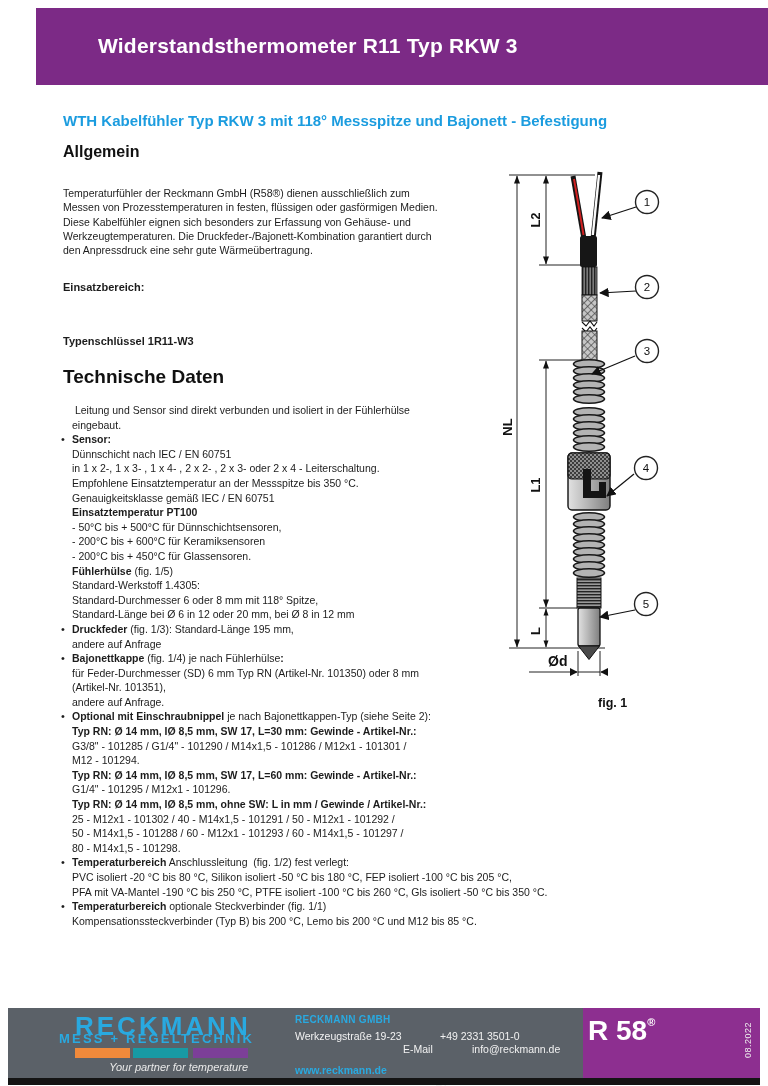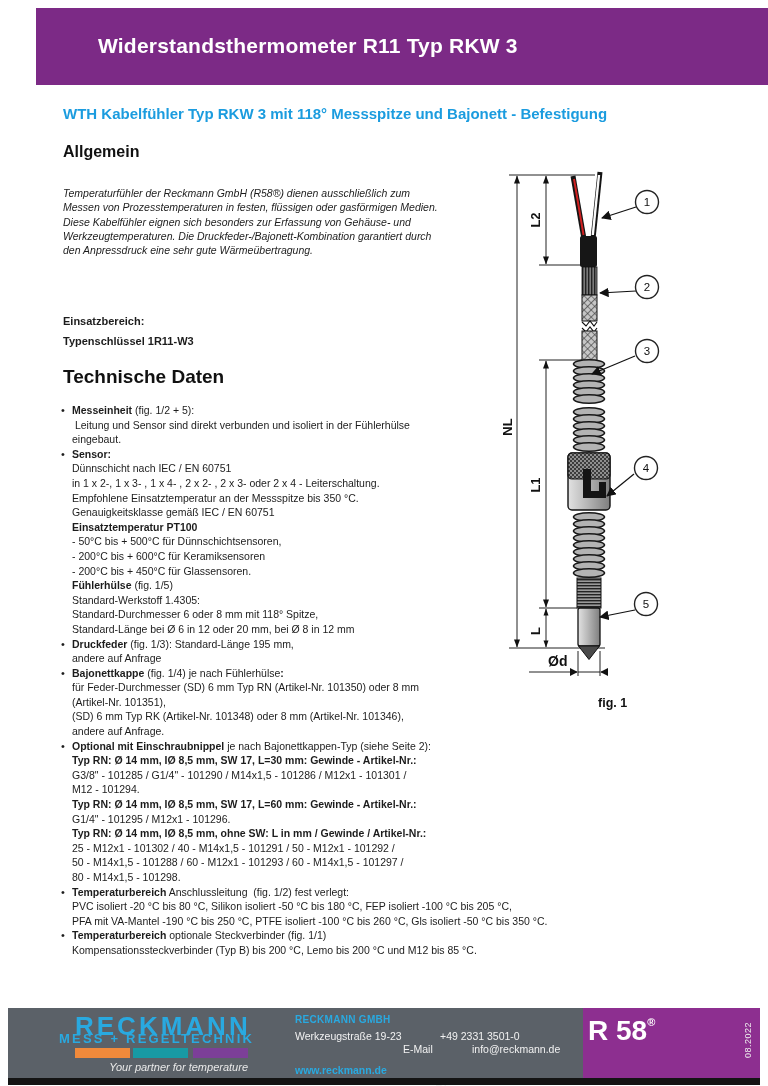--- a/index.html
+++ b/index.html
@@ -1,27 +1,27 @@
 <!DOCTYPE html>
 <html style="--header-bg: #7c2a86; --accent-blue: #1b9cdf; --logo-blue: #29a9e0; --footer-gray: #5b6168; --footer-purple: #8d2f90; --logo-orange: #f18a3b; --logo-teal: #189aa4; --logo-purple: #7c3f98;"><head>
 <meta charset="utf-8">
 <style>
   html,body{margin:0;padding:0;background:#fff;}
   .page{position:relative;width:768px;height:1086px;background:#fff;overflow:hidden;
         font-family:"Liberation Sans",sans-serif;color:#1c1c1c;}
   
   .h-band{position:absolute;left:8px;top:8px;width:752px;height:77px;background:var(--header-bg);margin-left:28px;}
   .h-title{position:absolute;left:62px;top:26px;color:#fff;font-size:21px;font-weight:bold;letter-spacing:.2px;white-space:pre;}
-  .subtitle{position:absolute;left:63px;top:105px;font-size:15px;font-weight:bold;color:var(--accent-blue);white-space:pre;}
+  .subtitle{position:absolute;left:63px;top:112px;font-size:15px;font-weight:bold;color:var(--accent-blue);white-space:pre;}
   .sec-h{position:absolute;left:63px;font-size:16px;font-weight:bold;color:#111;white-space:pre;}
   
   .pblock{position:absolute;left:63px;top:186px;font-size:10.5px;line-height:14.3px;}
-  .pline{white-space:pre;font-style:italic;}
+  .pline{white-space:pre;}
   .eblock{position:absolute;left:63px;top:280px;font-size:10.5px;line-height:14.3px;}
-  .elabel{font-weight:bold;font-size:11px;white-space:pre;margin-top:34px;}
+  .elabel{font-weight:bold;font-size:11px;white-space:pre;}
   .typ{position:absolute;left:63px;top:335px;font-size:11px;font-weight:bold;white-space:pre;}
   .tech-h{position:absolute;left:63px;top:366px;font-size:19px;font-weight:bold;color:#111;white-space:pre;}
   .bullets{position:absolute;left:54px;top:403px;font-size:10.5px;line-height:14.6px;}
   .tline{position:relative;padding-left:18px;white-space:pre;}
   .tline.has-bullet::before{content:"\2022";position:absolute;left:7px;top:0;font-size:11px;}
   .b{font-weight:bold;}
   
   .drawing{position:absolute;left:495px;top:165px;width:215px;height:550px;}
   .drawing svg text{font-family:"Liberation Sans",sans-serif;fill:#111;}
   
@@ -71,42 +71,40 @@
 
   <div class="eblock">
     <div class="elabel">Einsatzbereich:</div>
   </div>
 
   <div class="typ">Typenschlüssel 1R11-W3</div>
 
   <div class="tech-h">Technische Daten</div>
 
   <div class="bullets">
-      <div class="tline has-bullet"><span class="b">Messeinheit</span><span> (fig. 1/2 + 5):</span></div>
       <div class="tline"><span> Leitung und Sensor sind direkt verbunden und isoliert in der Fühlerhülse</span></div>
       <div class="tline"><span>eingebaut.</span></div>
       <div class="tline has-bullet"><span class="b">Sensor:</span></div>
       <div class="tline"><span>Dünnschicht nach IEC / EN 60751</span></div>
       <div class="tline"><span>in 1 x 2-, 1 x 3- , 1 x 4- , 2 x 2- , 2 x 3- oder 2 x 4 - Leiterschaltung.</span></div>
       <div class="tline"><span>Empfohlene Einsatztemperatur an der Messspitze bis 350 °C.</span></div>
       <div class="tline"><span>Genauigkeitsklasse gemäß IEC / EN 60751</span></div>
       <div class="tline"><span class="b">Einsatztemperatur PT100</span></div>
       <div class="tline"><span>- 50°C bis + 500°C für Dünnschichtsensoren,</span></div>
       <div class="tline"><span>- 200°C bis + 600°C für Keramiksensoren</span></div>
       <div class="tline"><span>- 200°C bis + 450°C für Glassensoren.</span></div>
       <div class="tline"><span class="b">Fühlerhülse</span><span> (fig. 1/5)</span></div>
       <div class="tline"><span>Standard-Werkstoff 1.4305:</span></div>
       <div class="tline"><span>Standard-Durchmesser 6 oder 8 mm mit 118° Spitze,</span></div>
       <div class="tline"><span>Standard-Länge bei Ø 6 in 12 oder 20 mm, bei Ø 8 in 12 mm</span></div>
       <div class="tline has-bullet"><span class="b">Druckfeder</span><span> (fig. 1/3): Standard-Länge 195 mm,</span></div>
       <div class="tline"><span>andere auf Anfrage</span></div>
       <div class="tline has-bullet"><span class="b">Bajonettkappe</span><span> (fig. 1/4) je nach Fühlerhülse</span><span class="b">:</span></div>
       <div class="tline"><span>für Feder-Durchmesser (SD) 6 mm Typ RN (Artikel-Nr. 101350) oder 8 mm</span></div>
       <div class="tline"><span>(Artikel-Nr. 101351),</span></div>
-      <div class="tline"><span>(SD) 6 mm Typ RK (Artikel-Nr. 101348) oder 8 mm (Artikel-Nr. 101346),</span></div>
       <div class="tline"><span>andere auf Anfrage.</span></div>
       <div class="tline has-bullet"><span class="b">Optional mit Einschraubnippel</span><span> je nach Bajonettkappen-Typ (siehe Seite 2):</span></div>
       <div class="tline"><span class="b">Typ RN: Ø 14 mm, IØ 8,5 mm, SW 17, L=30 mm: Gewinde - Artikel-Nr.:</span></div>
       <div class="tline"><span>G3/8" - 101285 / G1/4" - 101290 / M14x1,5 - 101286 / M12x1 - 101301 /</span></div>
       <div class="tline"><span>M12 - 101294.</span></div>
       <div class="tline"><span class="b">Typ RN: Ø 14 mm, IØ 8,5 mm, SW 17, L=60 mm: Gewinde - Artikel-Nr.:</span></div>
       <div class="tline"><span>G1/4" - 101295 / M12x1 - 101296.</span></div>
       <div class="tline"><span class="b">Typ RN: Ø 14 mm, IØ 8,5 mm, ohne SW: L in mm / Gewinde / Artikel-Nr.:</span></div>
       <div class="tline"><span>25 - M12x1 - 101302 / 40 - M14x1,5 - 101291 / 50 - M12x1 - 101292 /</span></div>
       <div class="tline"><span>50 - M14x1,5 - 101288 / 60 - M12x1 - 101293 / 60 - M14x1,5 - 101297 /</span></div>

